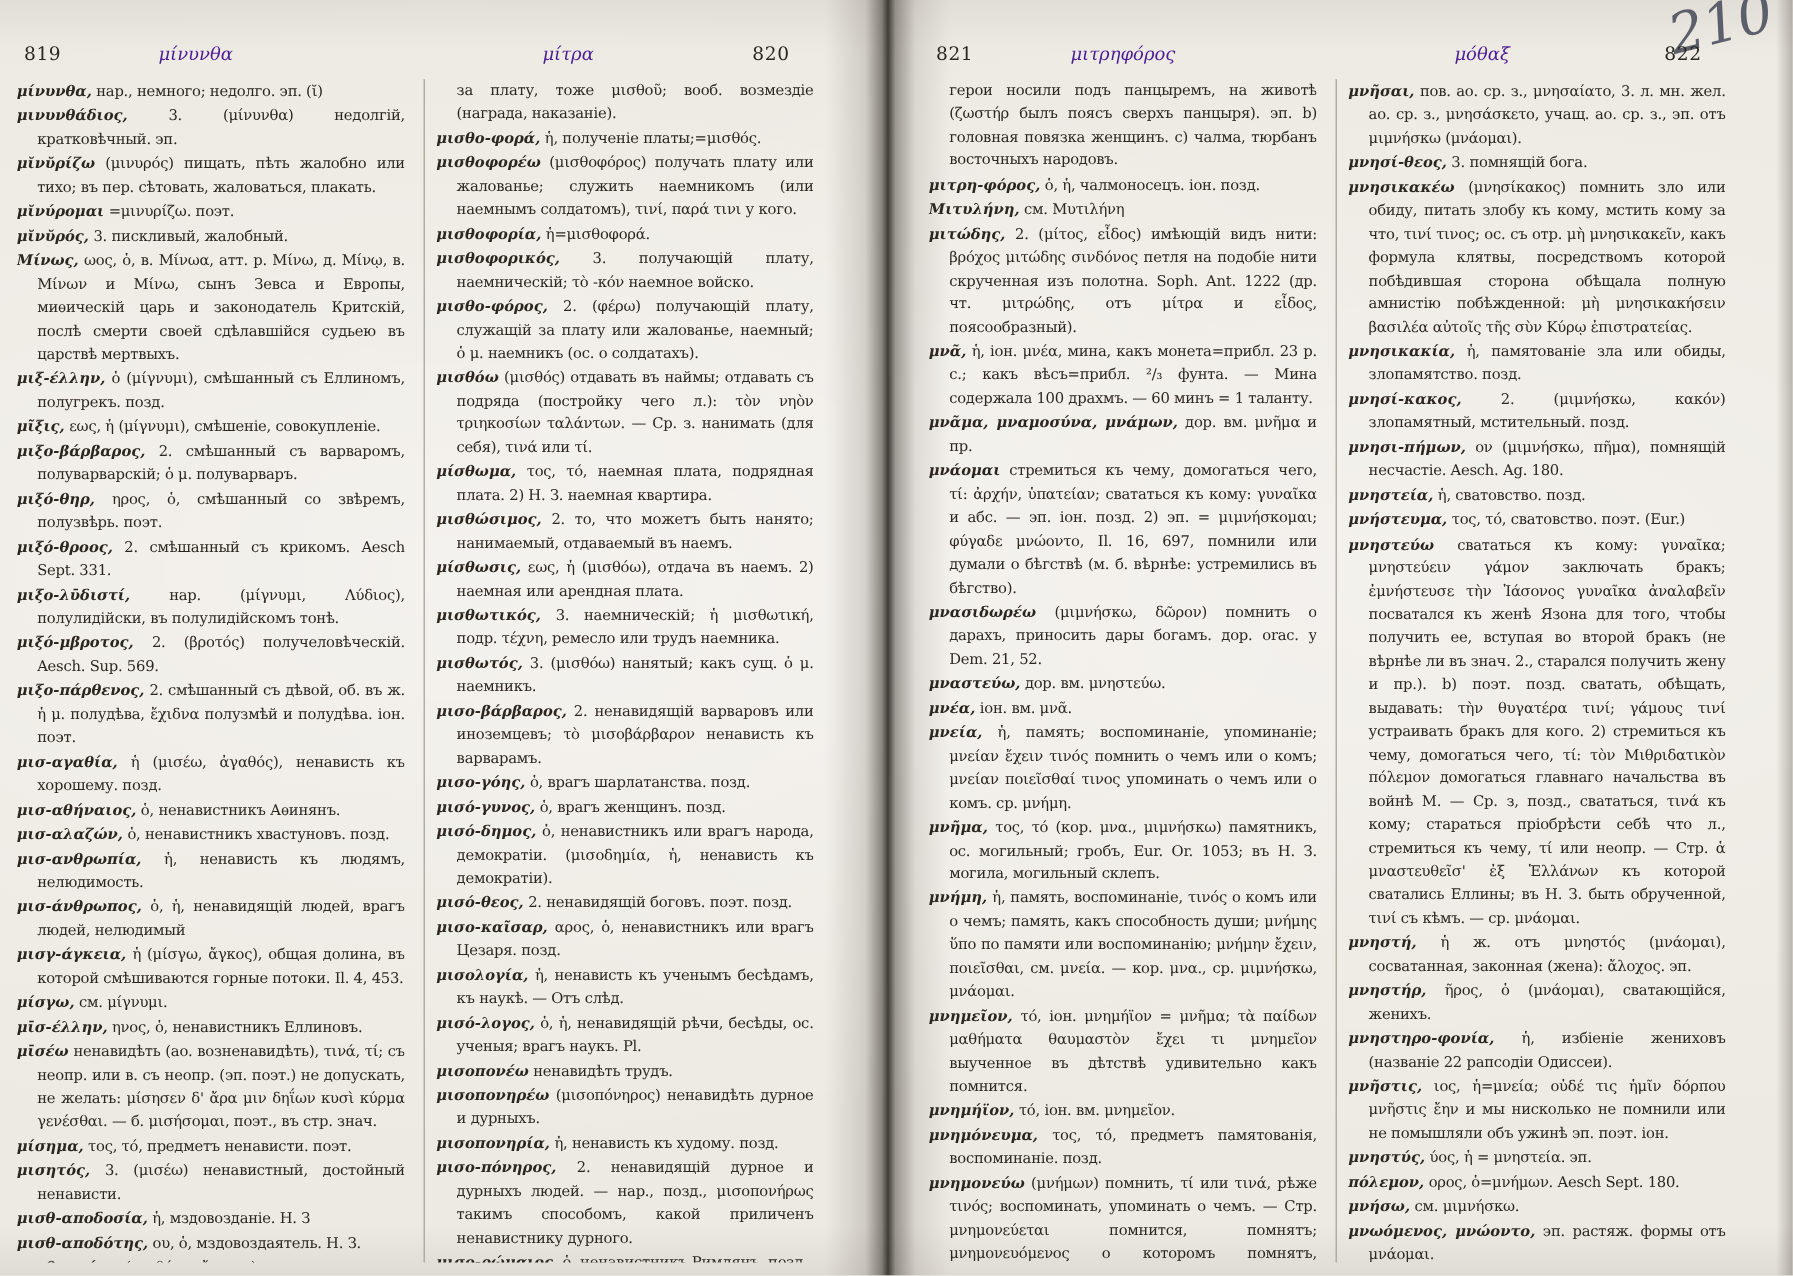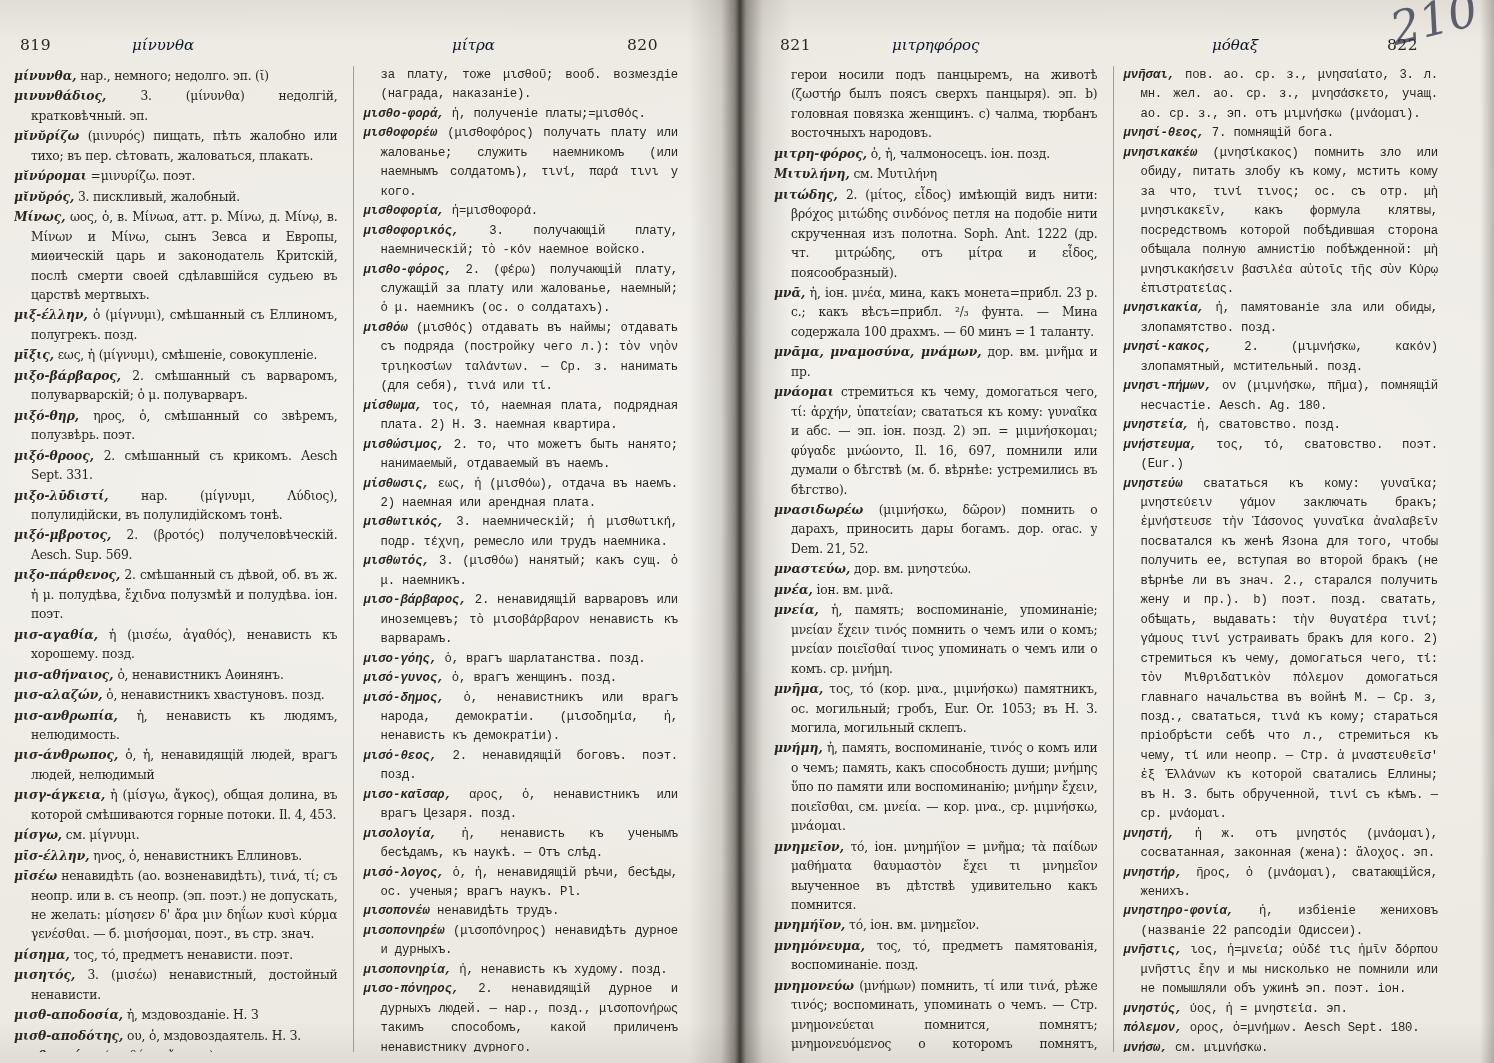--- a/index.html
+++ b/index.html
@@ -27,30 +27,30 @@
       rgba(70,63,54,0.12) 72%,
       rgba(0,0,0,0) 100%);
   }
   .right-edge{position:absolute;top:0;right:0;width:14px;height:1063px;
     background:linear-gradient(270deg, rgba(60,54,46,0.30), rgba(0,0,0,0));}
   .page{position:absolute;top:30px;height:1026px;width:664px;}
   #page-left{left:14px;}
   #page-right{left:774px;}
   .page-header{position:relative;height:34px;font-size:15.5px;}
   .page-header .pagenum{position:absolute;top:6px;letter-spacing:0.5px;}
-  .page-header .keyword{position:absolute;top:6px;font-style:italic;font-size:15px;color:#0f172a;}
+  .page-header .keyword{position:absolute;top:6px;font-style:italic;font-size:15px;color:#4c1d95;}
   .pn-left{left:6px;}
   .pn-right{right:20px;}
   .kw-left{left:118px;}
   .kw-right{left:438px;text-align:right;}
   .cols{display:flex;margin-top:2px;}
   .col{width:325px;height:986px;overflow:hidden;
     font-size:12.3px;line-height:19.45px;letter-spacing:-0.2px;
     text-align:justify;}
-  .col.second{border-left:1px solid #a29d93;padding-left:9px;margin-left:16px;width:316px;font-family:Liberation Mono, monospace;}
+  .col.second{border-left:1px solid #a29d93;padding-left:9px;margin-left:16px;width:316px;}
   .entry{margin:0;padding-left:17px;text-indent:-17px;}
   .entry.cont{text-indent:0;}
   .head{font-weight:700;font-style:italic;letter-spacing:0;}
   .annotation{position:absolute;top:-8px;right:16px;
     font-size:46px;font-style:italic;color:#4d5160;
     transform:rotate(-14deg);opacity:0.9;
     font-family:"DejaVu Serif","Liberation Serif",serif;}
 </style>
 </head>
 <body>
@@ -152,21 +152,21 @@
         <p class="entry"><span class="head">μνῆμα,</span> <span>τος, τό (кор. μνα., μιμνήσκω) памятникъ, ос. могильный; гробъ, Eur. Or. 1053; въ Н. З. могила, могильный склепъ.</span></p>
         <p class="entry"><span class="head">μνήμη,</span> <span>ἡ, память, воспоминаніе, τινός о комъ или о чемъ; память, какъ способность души; μνήμης ὕπο по памяти или воспоминанію; μνήμην ἔχειν, ποιεῖσθαι, см. μνεία. — кор. μνα., ср. μιμνήσκω, μνάομαι.</span></p>
         <p class="entry"><span class="head">μνημεῖον,</span> <span>τό, іон. μνημήϊον = μνῆμα; τὰ παίδων μαθήματα θαυμαστὸν ἔχει τι μνημεῖον выученное въ дѣтствѣ удивительно какъ помнится.</span></p>
         <p class="entry"><span class="head">μνημήϊον,</span> <span>τό, іон. вм. μνημεῖον.</span></p>
         <p class="entry"><span class="head">μνημόνευμα,</span> <span>τος, τό, предметъ памятованія, воспоминаніе. позд.</span></p>
         <p class="entry"><span class="head">μνημονεύω</span> <span>(μνήμων) помнить, τί или τινά, рѣже τινός; воспоминать, упоминать о чемъ. — Стр. μνημονεύεται помнится, помнятъ; μνημονευόμενος о которомъ помнятъ, упоминаемый.</span></p>
         <p class="entry"><span class="head">μνημονικός,</span> <span>3. (μνήμων) памятливый, имѣющій хорошую память. 2) касающійся памяти; τὸ μνημονικὸν τέχνημα или просто τὸ μνημονικόν искусство или способность помнить, мнемоника. — нар. μνημονικῶς по памяти, хорошо помня.</span></p>
       </div>
     <div class="col second">
         <p class="entry"><span class="head">μνῆσαι,</span> <span>пов. ао. ср. з., μνησαίατο, 3. л. мн. жел. ао. ср. з., μνησάσκετο, учащ. ао. ср. з., эп. отъ μιμνήσκω (μνάομαι).</span></p>
-        <p class="entry"><span class="head">μνησί-θεος,</span> <span>7. помнящій бога.</span></p>
+        <p class="entry"><span class="head">μνησί-θεος,</span> <span>3. помнящій бога.</span></p>
         <p class="entry"><span class="head">μνησικακέω</span> <span>(μνησίκακος) помнить зло или обиду, питать злобу къ кому, мстить кому за что, τινί τινος; ос. съ отр. μὴ μνησικακεῖν, какъ формула клятвы, посредствомъ которой побѣдившая сторона обѣщала полную амнистію побѣжденной: μὴ μνησικακήσειν βασιλέα αὐτοῖς τῆς σὺν Κύρῳ ἐπιστρατείας.</span></p>
         <p class="entry"><span class="head">μνησικακία,</span> <span>ἡ, памятованіе зла или обиды, злопамятство. позд.</span></p>
         <p class="entry"><span class="head">μνησί-κακος,</span> <span>2. (μιμνήσκω, κακόν) злопамятный, мстительный. позд.</span></p>
         <p class="entry"><span class="head">μνησι-πήμων,</span> <span>ον (μιμνήσκω, πῆμα), помнящій несчастіе. Aesch. Ag. 180.</span></p>
         <p class="entry"><span class="head">μνηστεία,</span> <span>ἡ, сватовство. позд.</span></p>
         <p class="entry"><span class="head">μνήστευμα,</span> <span>τος, τό, сватовство. поэт. (Eur.)</span></p>
         <p class="entry"><span class="head">μνηστεύω</span> <span>свататься къ кому: γυναῖκα; μνηστεύειν γάμον заключать бракъ; ἐμνήστευσε τὴν Ἰάσονος γυναῖκα ἀναλαβεῖν посватался къ женѣ Язона для того, чтобы получить ее, вступая во второй бракъ (не вѣрнѣе ли въ знач. 2., старался получить жену и пр.). b) поэт. позд. сватать, обѣщать, выдавать: τὴν θυγατέρα τινί; γάμους τινί устраивать бракъ для кого. 2) стремиться къ чему, домогаться чего, τί: τὸν Μιθριδατικὸν πόλεμον домогаться главнаго начальства въ войнѣ М. — Ср. з, позд., свататься, τινά къ кому; стараться пріобрѣсти себѣ что л., стремиться къ чему, τί или неопр. — Стр. ἁ μναστευθεῖσ' ἐξ Ἑλλάνων къ которой сватались Еллины; въ Н. З. быть обрученной, τινί съ кѣмъ. — ср. μνάομαι.</span></p>
         <p class="entry"><span class="head">μνηστή,</span> <span>ἡ ж. отъ μνηστός (μνάομαι), сосватанная, законная (жена): ἄλοχος. эп.</span></p>
         <p class="entry"><span class="head">μνηστήρ,</span> <span>ῆρος, ὁ (μνάομαι), сватающійся, женихъ.</span></p>
         <p class="entry"><span class="head">μνηστηρο-φονία,</span> <span>ἡ, избіеніе жениховъ (названіе 22 рапсодіи Одиссеи).</span></p>

